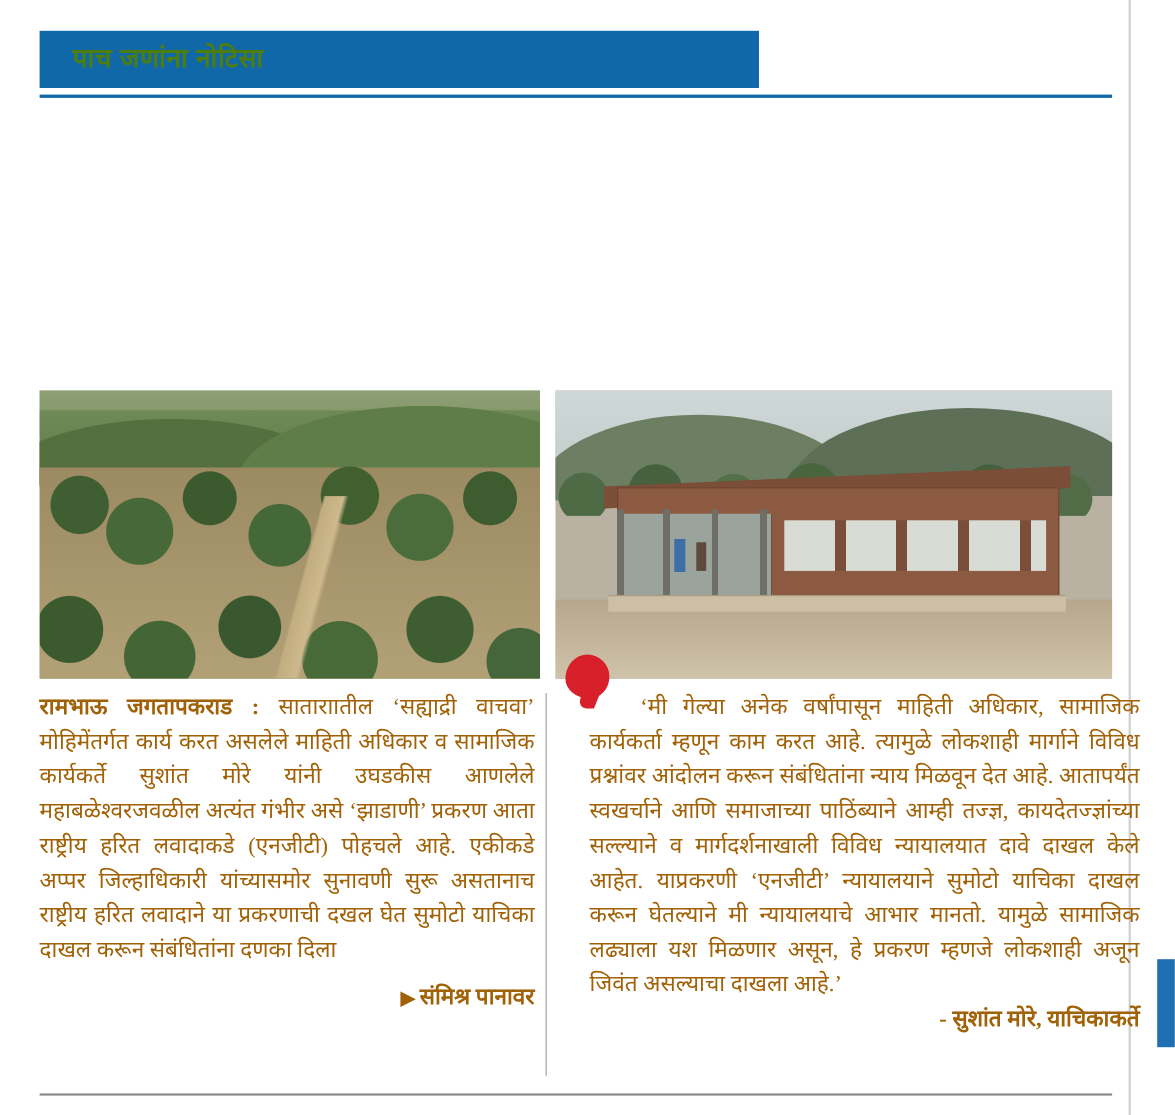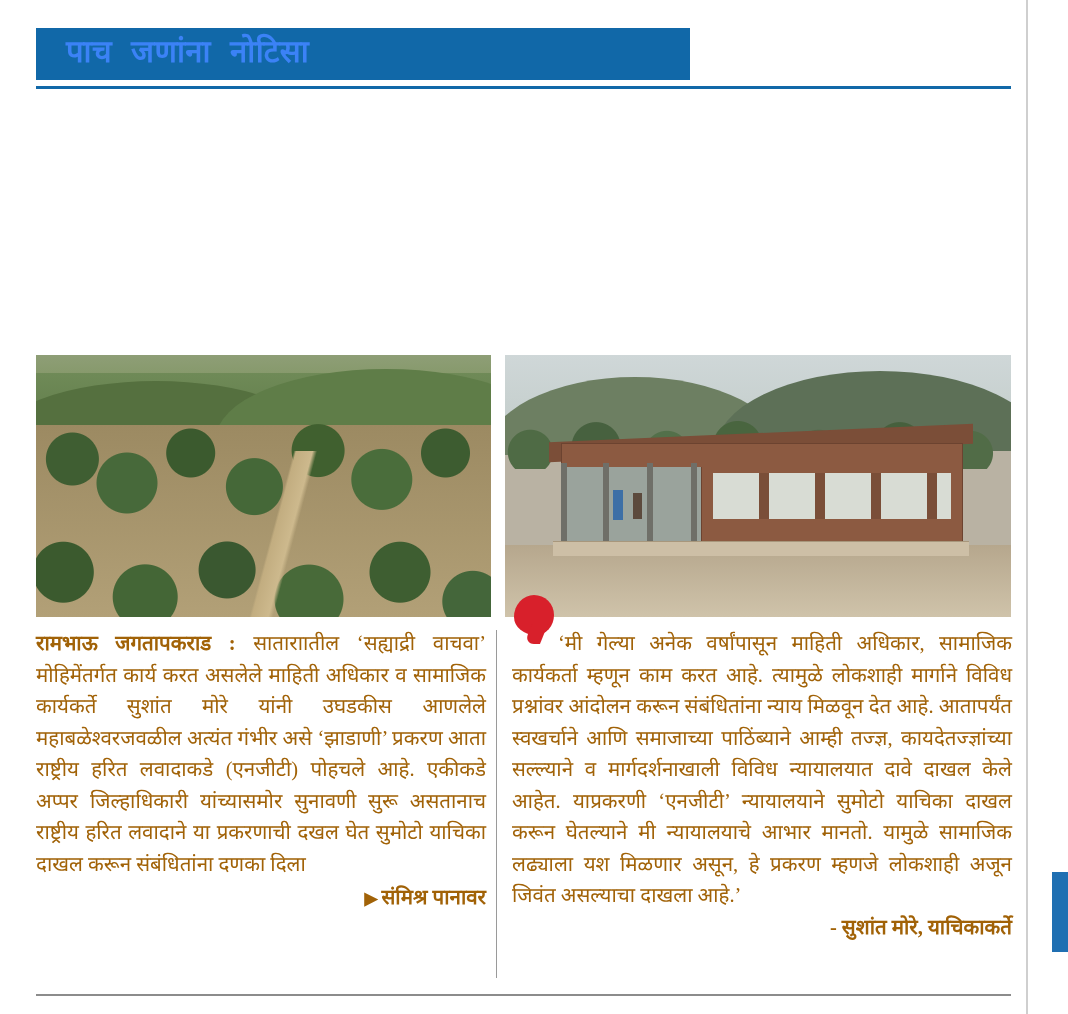--- a/index.html
+++ b/index.html
@@ -60,24 +60,24 @@
     top: 28px;
     width: 654px;
     height: 52px;
     background: #1168a8;
   }
   .kicker-text {
     position: absolute;
     left: 66px;
     top: 36px;
     width: 600px;
-    color: #3b82f6;
-    font-size: 31px;
+    color: #4d7c0f;
+    font-size: 24px;
     font-weight: bold;
-    font-family: Liberation Mono, monospace;
+    font-family: Liberation Sans, sans-serif;
     letter-spacing: 0.4px;
     line-height: 36px;
     white-space: nowrap;
   }
   .kicker-underline {
     position: absolute;
     left: 36px;
     top: 86px;
     width: 975px;
     height: 3px;
@@ -272,34 +272,34 @@
   }
   .col-left {
     left: 36px;
     top: 628px;
     width: 450px;
     font-size: 20.5px;
     line-height: 31.5px;
     text-align: justify;
   }
   .col-right {
-    left: 512px;
+    left: 536px;
     top: 628px;
     width: 500px;
     font-size: 20.5px;
     line-height: 31.5px;
     text-align: justify;
   }
 
   .byline-bold {
     font-weight: bold;
   }
   .credit-line {
     text-align: right;
-    margin-top: 2px;
+    margin-top: 12px;
     font-weight: bold;
     white-space: nowrap;
   }
   .credit-line .arrow {
     font-size: 17px;
     margin-right: 4px;
   }
   .attrib-line {
     text-align: right;
     font-weight: bold;

